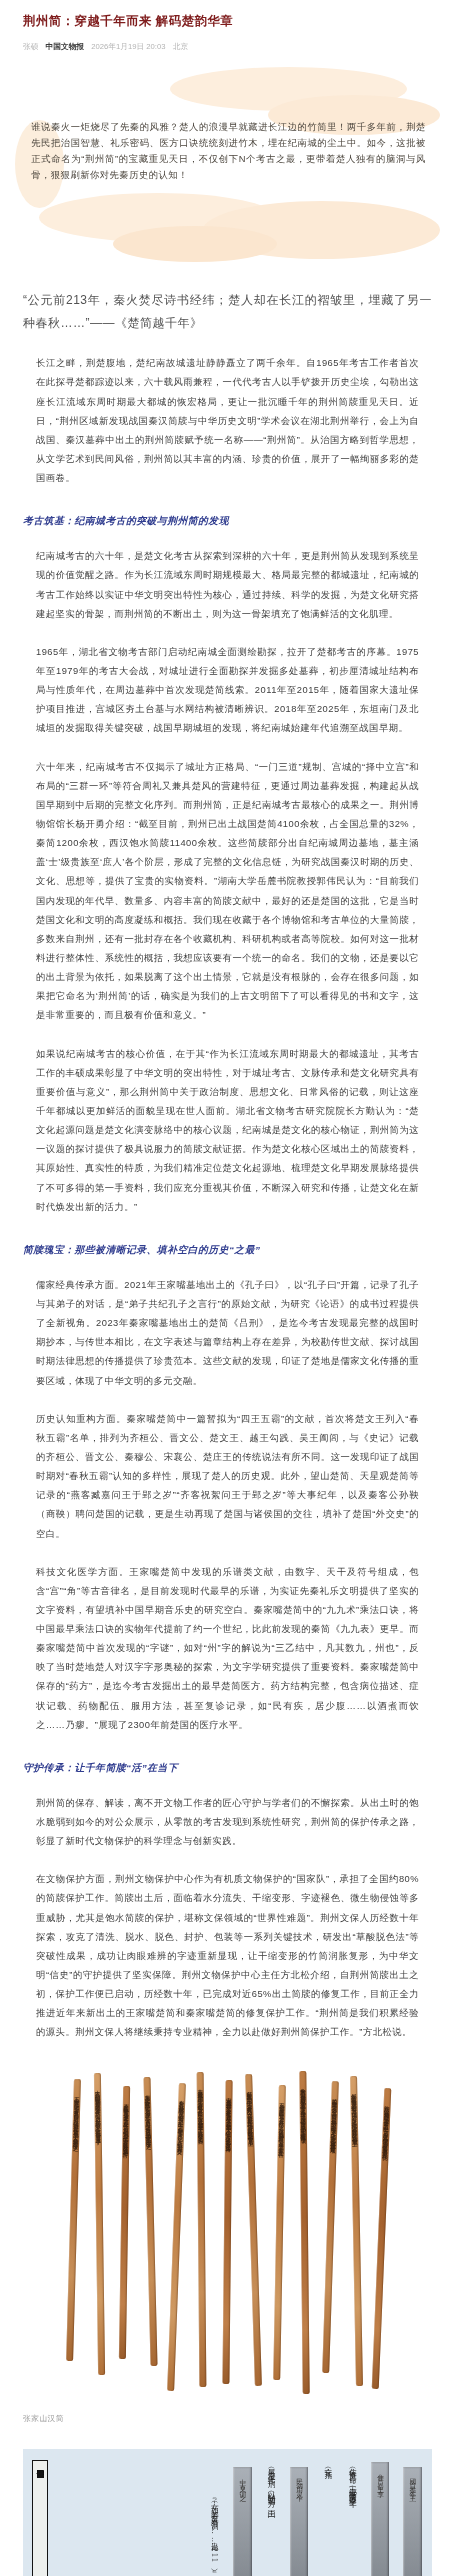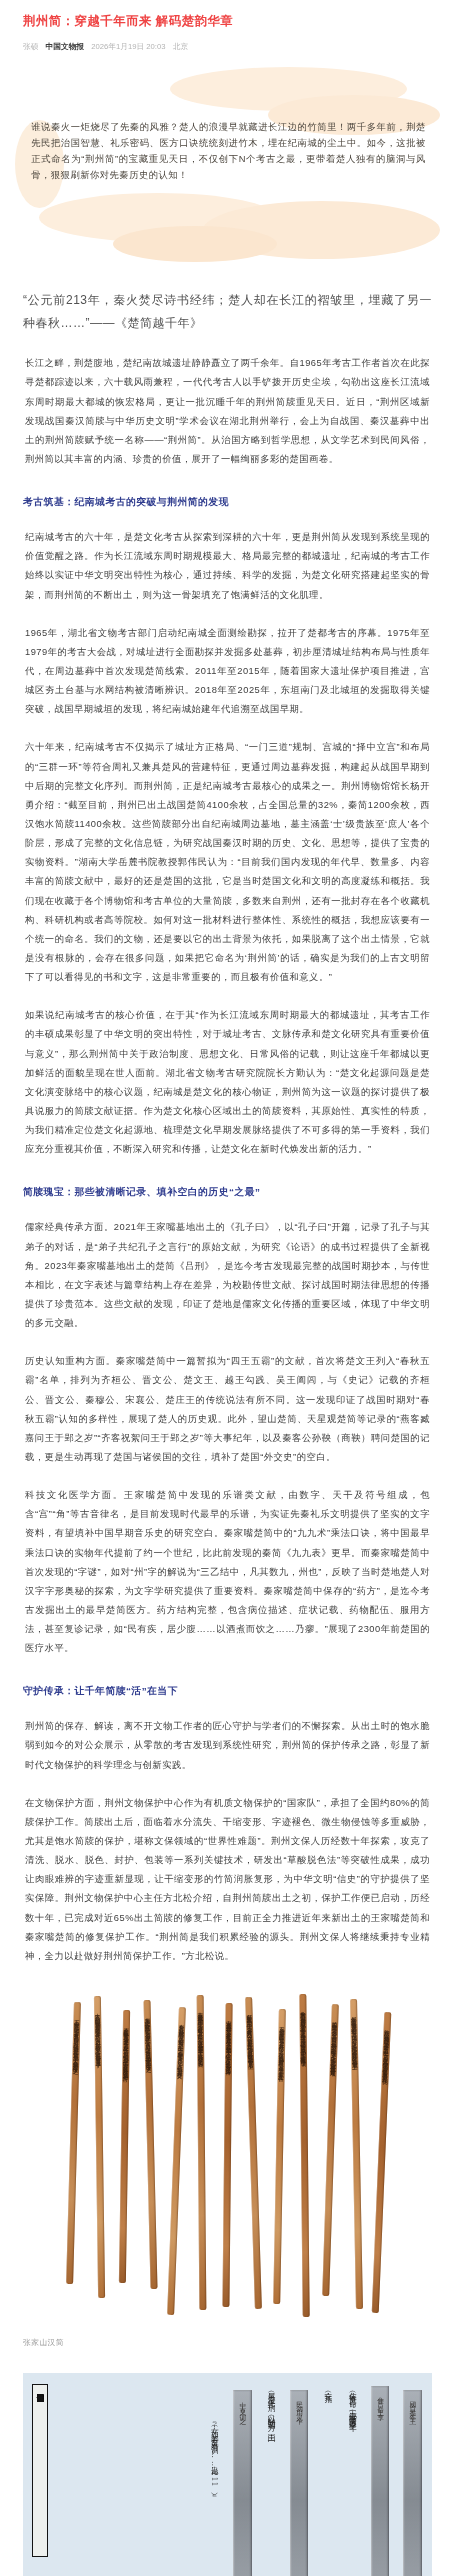--- a/index.html
+++ b/index.html
@@ -1,34 +1,34 @@
 <!DOCTYPE html>
 <html style="font-size:8.2px"><head>
 <meta charset="utf-8">
 <style>
   html,body{margin:0;padding:0;background:#fff;}
   body{font-family:"Liberation Sans",sans-serif;color:#3d3d3d;}
   .page{width:455px;min-height:3298px;margin:0 auto;box-sizing:border-box;padding:13.4px 23px 26px;background:#fff;overflow:hidden;}
-  .title{font-size:12.4px;line-height:1.4;font-weight:bold;color:#ef4444;margin:0 0 11.3px;letter-spacing:0.5px;}
+  .title{font-size:12.4px;line-height:1.4;font-weight:bold;color:#7f1d1d;margin:0 0 11.3px;letter-spacing:0.5px;}
   .byline{font-size:7.7px;color:#b4b4b4;margin-bottom:15.5px;}
   .byline span{margin-right:7.2px;text-align:right;}
   .byline .src{color:#3c3c3c;font-weight:bold;}
   
   .intro{position:relative;margin:18.5px 0 4.1px;height:185px;}
   .blob{position:absolute;background:#fdeedd;border-radius:50%;}
   .blob.b1{left:36%;top:-3.1px;width:58%;height:44px;}
   .blob.b2{left:60%;top:24px;width:42%;height:40px;background:#fcead6;}
   .blob.b3{left:-2%;top:49px;width:12%;height:88px;background:#fceedd;}
   .blob.b4{left:4%;top:122px;width:58%;height:49px;}
   .blob.b5{left:44%;top:130px;width:58%;height:58px;background:#fcead6;}
   .blob.b6{left:22%;top:155px;width:40%;height:36px;background:#fbe6cf;}
   .intro-text{position:relative;z-index:2;margin:0;padding:49px 6.2px 0 8.2px;font-size:9.3px;line-height:1.72;letter-spacing:0.5px;color:#4a443c;text-align:justify;}
   .quote{font-size:12px;line-height:1.95;letter-spacing:0.5px;color:#515151;margin:33px 0 0;text-align:justify;}
-  p.body{font-size:9.3px;line-height:2.06;letter-spacing:0.5px;margin:19px 2px;text-align:justify;color:#3d3d3d;}
-  h2.sec{font-size:9.8px;font-weight:bold;color:#303d8f;letter-spacing:0.5px;margin:27px 0 7.2px;}
+  p.body{font-size:9.3px;line-height:2.06;letter-spacing:0.5px;margin:19px 13px;text-align:justify;color:#3d3d3d;}
+  h2.sec{font-size:9.8px;font-weight:bold;color:#303d8f;letter-spacing:0.5px;margin:27px 0 7.2px;font-style:italic;}
   
   figure{margin:25px 0;padding:0;}
   .slips{height:330px;display:flex;justify-content:center;gap:19px;align-items:flex-start;padding-top:3.1px;background:#fff;}
   .slip{width:6.7px;border-radius:2.1px;background:linear-gradient(to bottom,#c88e55,#b3713a 35%,#c78f58 70%,#a66732);box-shadow:inset 0.5px 0 0 rgba(255,255,255,.35), inset -1px 0 1.5px rgba(80,40,10,.45);display:flex;justify-content:center;overflow:hidden;}
   .slip.tone-b{background:linear-gradient(to bottom,#d59f68,#bd7c42 40%,#cf9a62 75%,#b07038);}
   .slip.tone-c{background:linear-gradient(to bottom,#bd7c44,#a5622e 45%,#c08049 80%,#995c2b);}
   .slip-ink{writing-mode:vertical-rl;font-size:5.2px;line-height:1;letter-spacing:1.5px;color:#261408;opacity:.85;font-weight:bold;padding-top:13.4px;}
   .slip:nth-child(1){height:282px;margin-top:8.2px;transform:rotate(1.6deg);}
   .slip:nth-child(2){height:302px;margin-top:2.1px;transform:rotate(-0.8deg);}
   .slip:nth-child(3){height:273px;margin-top:15.5px;transform:rotate(0.9deg);}

